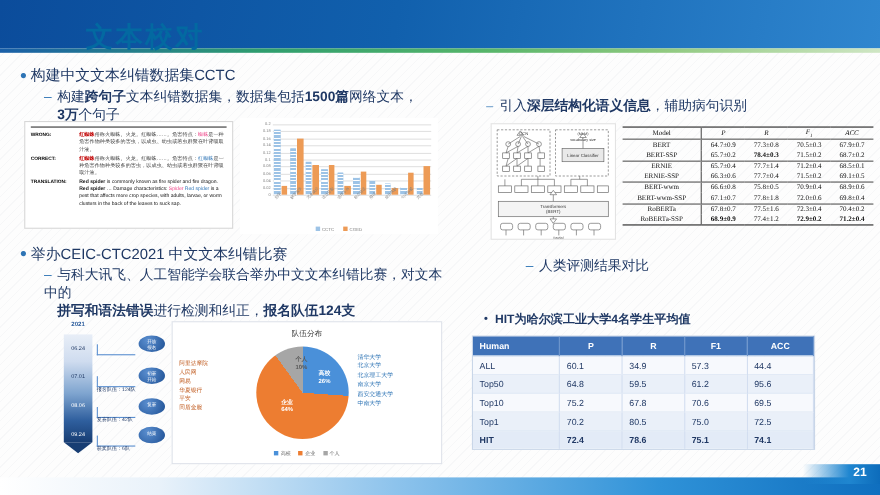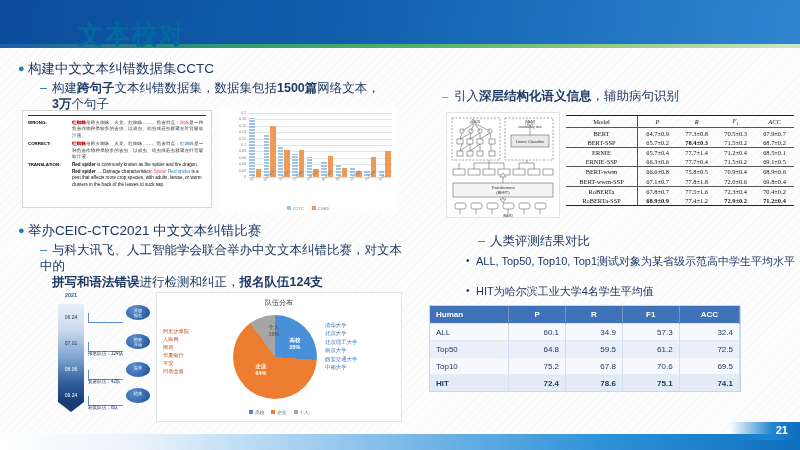--- a/index.html
+++ b/index.html
@@ -111,21 +111,21 @@
   .ptab .vsep{border-left:.6px solid #555;}
   .ptab .it{font-style:italic;}
   .ptab .bold{font-weight:bold;}
   .ptab .sub{font-size:4.6px;vertical-align:sub;}
   
   .htab{position:absolute;left:430px;top:306px;width:310px;border-collapse:collapse;z-index:2;
     font-size:8px;color:#203864;box-shadow:0 0 0 1px #c9d6e8;}
   .htab th{background:#3f72b8;color:#ffffff;font-weight:bold;padding:4px 6px;text-align:center;font-size:8px;
     border-right:1px solid #6f97cd;}
   .htab th:first-child{text-align:left;}
-  .htab td{padding:3.5px 6px;text-align:right;border-right:1px solid #d3def0;border-top:1px solid #e2eaf6;}
+  .htab td{padding:3.5px 6px;text-align:left;border-right:1px solid #d3def0;border-top:1px solid #e2eaf6;}
   .htab td:first-child{text-align:left;font-weight:normal;}
   .htab tr:nth-child(odd) td{background:#eaf0f9;}
   .htab tr:nth-child(even) td{background:#f7f9fd;}
   .htab tr.hilite td{font-weight:bold;background:#e3ebf7;}
   
   .footer{position:absolute;left:0;bottom:0;width:800px;height:16px;z-index:3;
     background:linear-gradient(90deg,#ffffff 0%,#e9f2fa 18%,#8dc3ec 45%,#2f92d8 75%,#0f6fbf 100%);}
   .pagenum{position:absolute;right:12px;bottom:14px;z-index:4;color:#ffffff;font-size:11px;font-weight:bold;}
   .pagebg{position:absolute;right:0;bottom:10px;width:70px;height:18px;z-index:3;
     background:linear-gradient(90deg,rgba(47,146,216,0) 0%,#1f86d0 60%,#0d6cbb 100%);}
@@ -435,56 +435,60 @@
           <td>77.4±1.2</td>
           <td class="bold">72.9±0.2</td>
           <td class="bold">71.2±0.4</td>
         </tr>
       </tbody>
     </table>
 
   <div class="lvl2" style="left:442px;top:233px;width:350px;margin-left:36px;">
     <span class="dash">–</span><span>人类评测结果对比</span>
   </div>
-  <div class="lvl3" style="left:466px;top:253px;width:330px;">
-    <span class="dot3">•</span><span>ALL, Top50, Top10, Top1测试对象为某省级示范高中学生平均水平</span>
-  </div>
-  <div class="lvl3" style="left:466px;top:283px;width:330px;">
+  <div class="lvl3" style="left:440px;top:283px;width:330px;font-weight:bold;">
     <span class="dot3">•</span><span>HIT为哈尔滨工业大学4名学生平均值</span>
   </div>
 
   <table class="htab" id="htab">
       <tbody>
         <tr>
           <th>Human</th>
           <th>P</th>
           <th>R</th>
           <th>F1</th>
           <th>ACC</th>
         </tr>
         <tr class="">
           <td>ALL</td>
           <td>60.1</td>
           <td>34.9</td>
           <td>57.3</td>
-          <td>32.4</td>
+          <td>44.4</td>
         </tr>
         <tr class="">
           <td>Top50</td>
           <td>64.8</td>
           <td>59.5</td>
           <td>61.2</td>
-          <td>72.5</td>
+          <td>95.6</td>
         </tr>
         <tr class="">
           <td>Top10</td>
           <td>75.2</td>
           <td>67.8</td>
           <td>70.6</td>
           <td>69.5</td>
+        </tr>
+        <tr class="">
+          <td>Top1</td>
+          <td>70.2</td>
+          <td>80.5</td>
+          <td>75.0</td>
+          <td>72.5</td>
         </tr>
         <tr class="hilite">
           <td>HIT</td>
           <td>72.4</td>
           <td>78.6</td>
           <td>75.1</td>
           <td>74.1</td>
         </tr>
       </tbody>
     </table>

